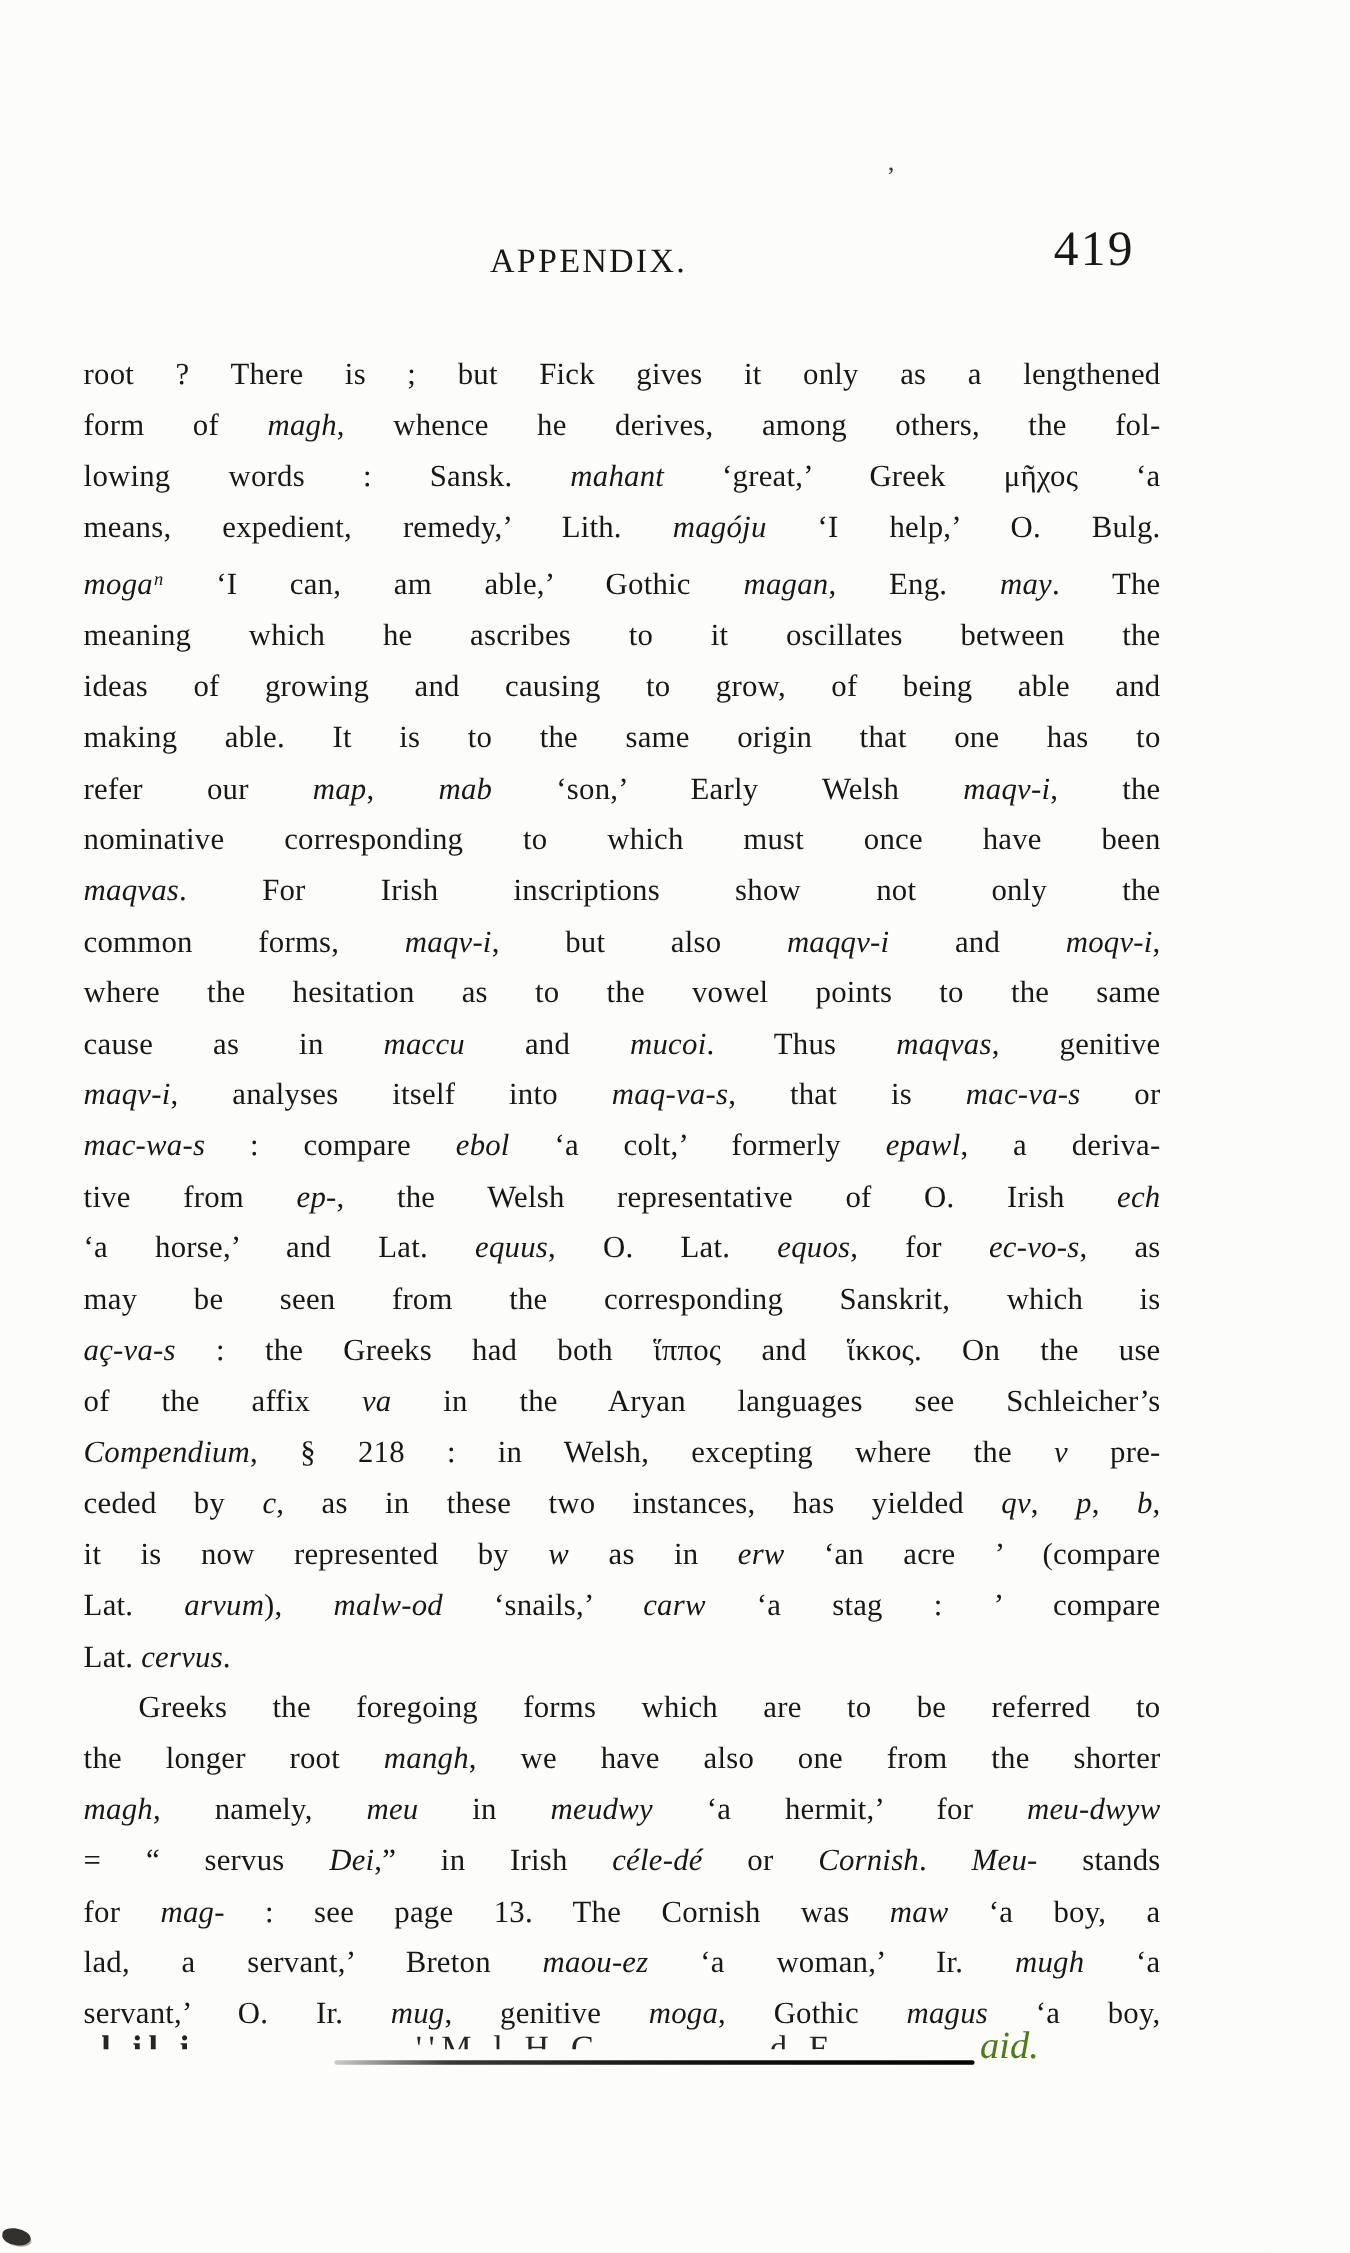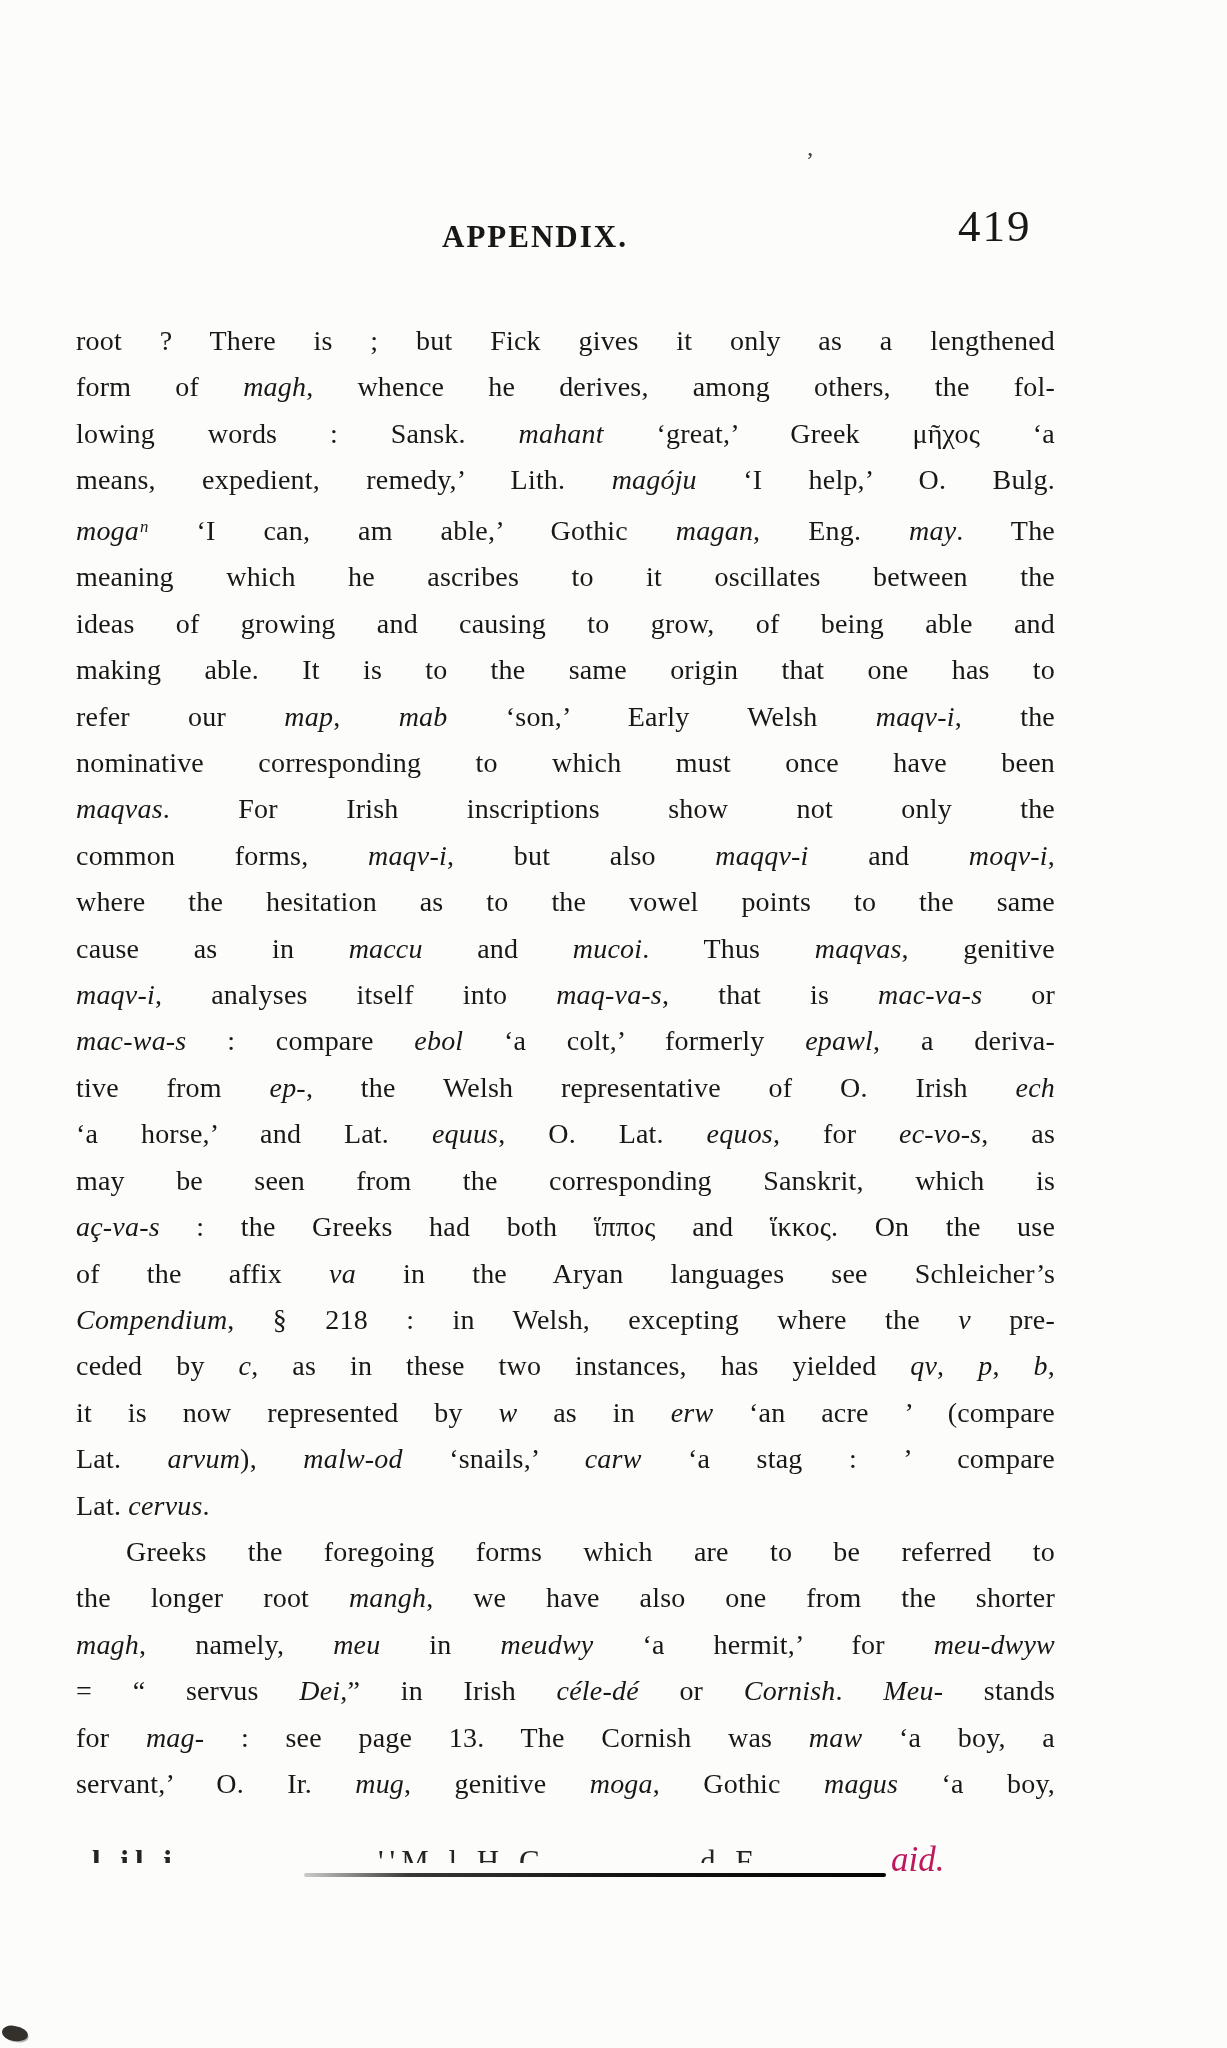--- a/index.html
+++ b/index.html
@@ -8,21 +8,21 @@
     width:1227px;height:2048px;
     background:var(--paper,#fcfcfb);
     overflow:hidden;
     font-family:"Liberation Serif","DejaVu Serif",serif;
     color:var(--ink,#1a1815);
   }
   .header-title{
     position:absolute;
     left:535px;top:219px;
     transform:translateX(-50%);
-    font-size:31px;font-weight:bold;
+    font-size:31px;font-weight:normal;
     letter-spacing:2px;
     white-space:nowrap;
   }
   .page-number{
     position:absolute;
     left:958px;top:200px;
     font-size:45px;
     letter-spacing:2px;
   }
   .scan-mark-top{
@@ -67,21 +67,21 @@
     left:304px;top:1873px;
     width:582px;height:4px;
     border-radius:2px;
     background:linear-gradient(to right, rgba(60,58,55,0.25), #3a3834 18%, #15130f 55%, #050403);
   }
   .cut-tail{
     position:absolute;
     left:891px;top:1840px;
     font-size:35px;
     font-style:italic;
-    color:#be185d;
+    color:#4d7c0f;
   }
   .corner-smudge{
     position:absolute;
     left:2px;top:2026px;
     width:26px;height:15px;
     background:#34302b;
     border-radius:45% 60% 50% 55%;
     transform:rotate(7deg);
     box-shadow:2px 2px 0 -1px rgba(90,86,80,0.45);
   }
@@ -123,20 +123,21 @@
       <div class="line"><span class="it">Compendium</span><span>, § 218 : in Welsh, excepting where the </span><span class="it">v</span><span> pre-</span></div>
       <div class="line"><span>ceded by </span><span class="it">c</span><span>, as in these two instances, has yielded </span><span class="it">qv</span><span>, </span><span class="it">p</span><span>, </span><span class="it">b</span><span>,</span></div>
       <div class="line"><span>it is now represented by </span><span class="it">w</span><span> as in </span><span class="it">erw</span><span> ‘an acre ’ (compare</span></div>
       <div class="line"><span>Lat. </span><span class="it">arvum</span><span>), </span><span class="it">malw-od</span><span> ‘snails,’ </span><span class="it">carw</span><span> ‘a stag : ’ compare</span></div>
       <div class="line end"><span>Lat. </span><span class="it">cervus</span><span>.</span></div>
       <div class="line indent"><span>Greeks the foregoing forms which are to be referred to</span></div>
       <div class="line"><span>the longer root </span><span class="it">mangh</span><span>, we have also one from the shorter</span></div>
       <div class="line"><span class="it">magh</span><span>, namely, </span><span class="it">meu</span><span> in </span><span class="it">meudwy</span><span> ‘a hermit,’ for </span><span class="it">meu-dwyw</span></div>
       <div class="line"><span>= “ servus </span><span class="it">Dei</span><span>,” in Irish </span><span class="it">céle-dé</span><span> or </span><span class="it">Cornish</span><span>. </span><span class="it">Meu-</span><span> stands</span></div>
       <div class="line"><span>for </span><span class="it">mag-</span><span> : see page 13. The Cornish was </span><span class="it">maw</span><span> ‘a boy, a</span></div>
+      <div class="line"><span>lad, a servant,’ Breton </span><span class="it">maou-ez</span><span> ‘a woman,’ Ir. </span><span class="it">mugh</span><span> ‘a</span></div>
       <div class="line"><span>servant,’ O. Ir. </span><span class="it">mug</span><span>, genitive </span><span class="it">moga</span><span>, Gothic </span><span class="it">magus</span><span> ‘a boy,</span></div>
     </div>
 
   <div class="cut-line">
       <span class="frag" style="left: 16px; font-weight: bold;">l il i</span>
       <span class="frag" style="left: 302px;">''M l H C</span>
       <span class="frag" style="left: 624px; text-align: center;">d F</span>
     </div>
 
   <div class="footnote-rule"></div>

